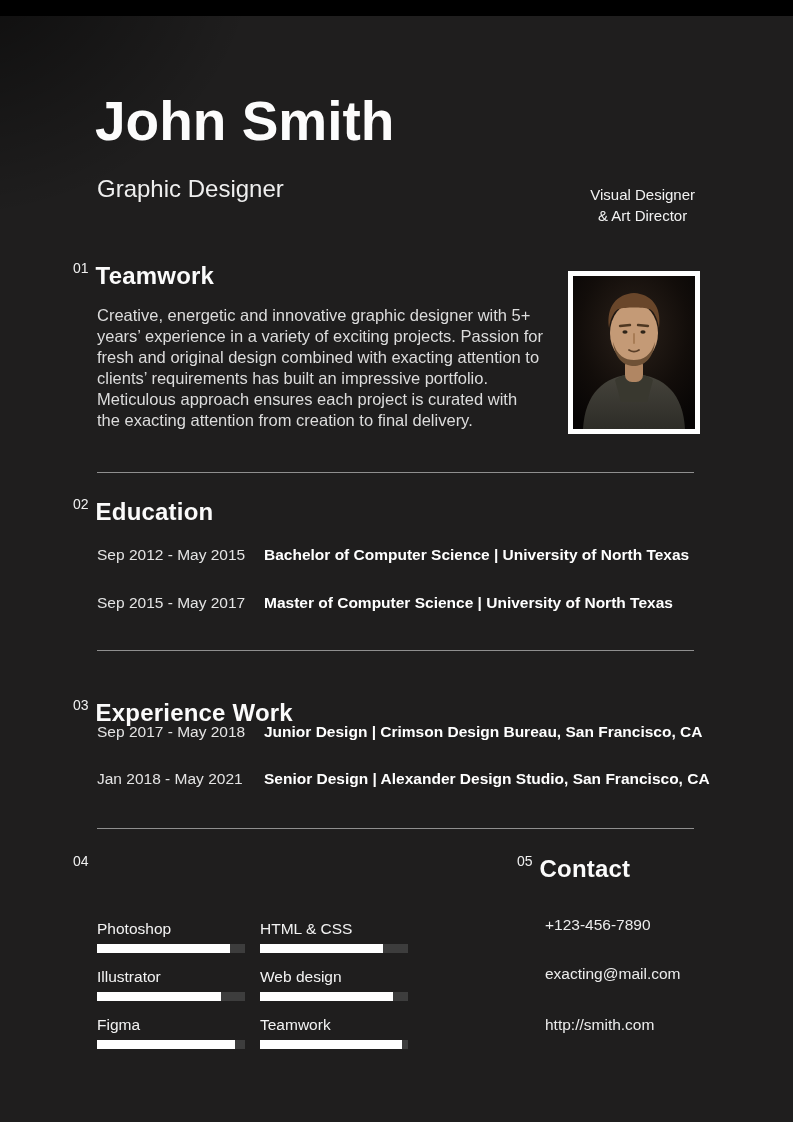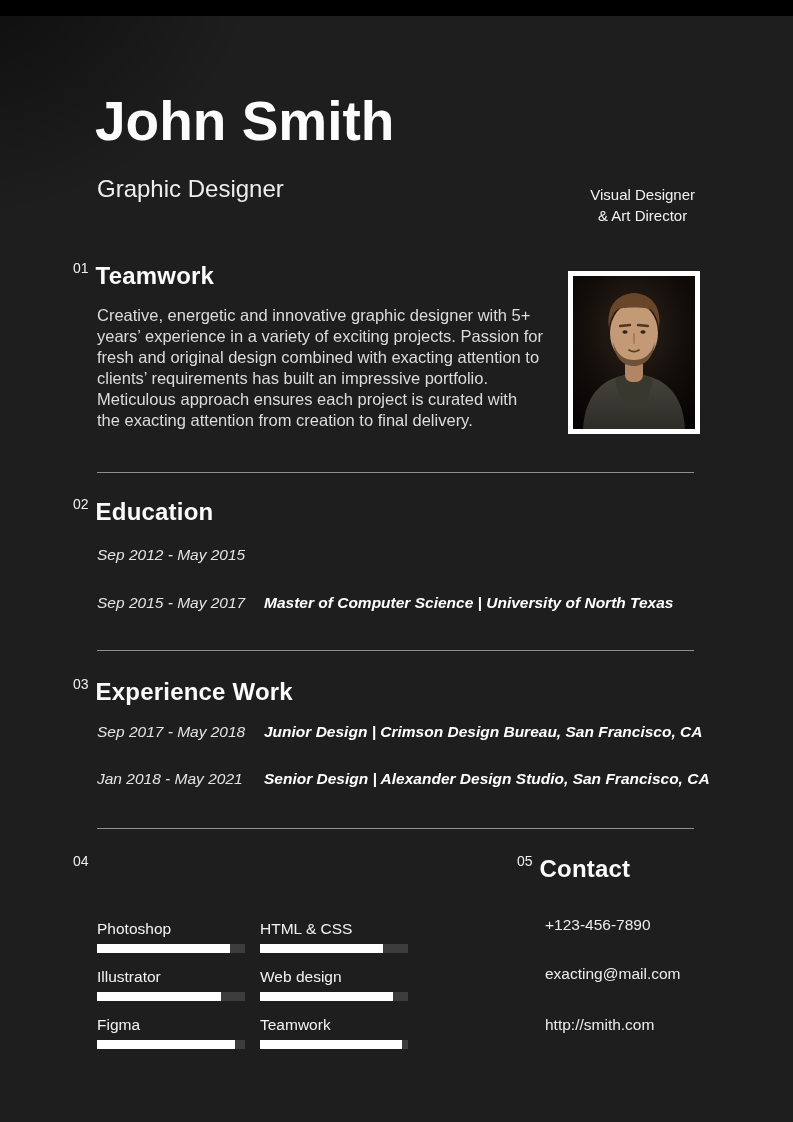--- a/index.html
+++ b/index.html
@@ -44,21 +44,21 @@
     left: 568px; top: 255px; width: 132px; height: 163px;
     background: #ffffff; box-sizing: border-box; padding: 5px;
   }
   .photo-frame svg { display: block; width: 122px; height: 153px; }
 
   .divider {
     left: 97px; width: 597px; height: 0;
     border-top: 1px solid #a3a3a3; opacity: .85;
   }
 
-  .row { display: flex; align-items: flex-start; font-style: italic; }
+  .row { display: flex; align-items: flex-start; }
   .row .dates { width: 167px; flex: 0 0 167px; font-size: 15.5px; color: #e4e4e4; font-weight: 400; }
   .row .detail { font-size: 15.5px; color: #ffffff; font-weight: 700; }
 
   .skills-grid {
     left: 97px; top: 904px; width: 358px;
     display: grid; grid-template-columns: 148px 148px; column-gap: 62px; row-gap: 29px; gap: 15px;
   }
   .skill .label { font-size: 15.5px; color: #f3f3f3; margin-bottom: 6px; }
   .skill .track { width: 148px; height: 9px; background: #3d3d3d; position: relative; }
   .skill .fill { position: absolute; left: 0; top: 0; bottom: 0; background: #ffffff; }
@@ -125,29 +125,30 @@
   <div class="abs divider" style="top:456px;"></div>
 
   <div class="abs" style="left:73px; top:479px;">
     <div class="sec-head">
       <span class="sec-num">02</span>
       <span class="sec-title">Education</span>
     </div>
   </div>
   <div class="abs row" style="left:97px; top:530px;">
     <span class="dates">Sep 2012 - May 2015</span>
+    <span class="detail">Bachelor of Computer Science | University of North Texas</span>
   </div>
   <div class="abs row" style="left:97px; top:578px;">
     <span class="dates">Sep 2015 - May 2017</span>
     <span class="detail">Master of Computer Science | University of North Texas</span>
   </div>
 
   <div class="abs divider" style="top:634px;"></div>
 
-  <div class="abs" style="left:73px; top:659px;text-align:right;">
+  <div class="abs" style="left:73px; top:680px;text-align:right;">
     <div class="sec-head">
       <span class="sec-num">03</span>
       <span class="sec-title">Experience Work</span>
     </div>
   </div>
   <div class="abs row" style="left:97px; top:707px;">
     <span class="dates">Sep 2017 - May 2018</span>
     <span class="detail">Junior Design | Crimson Design Bureau, San Francisco, CA</span>
   </div>
   <div class="abs row" style="left:97px; top:754px;">

